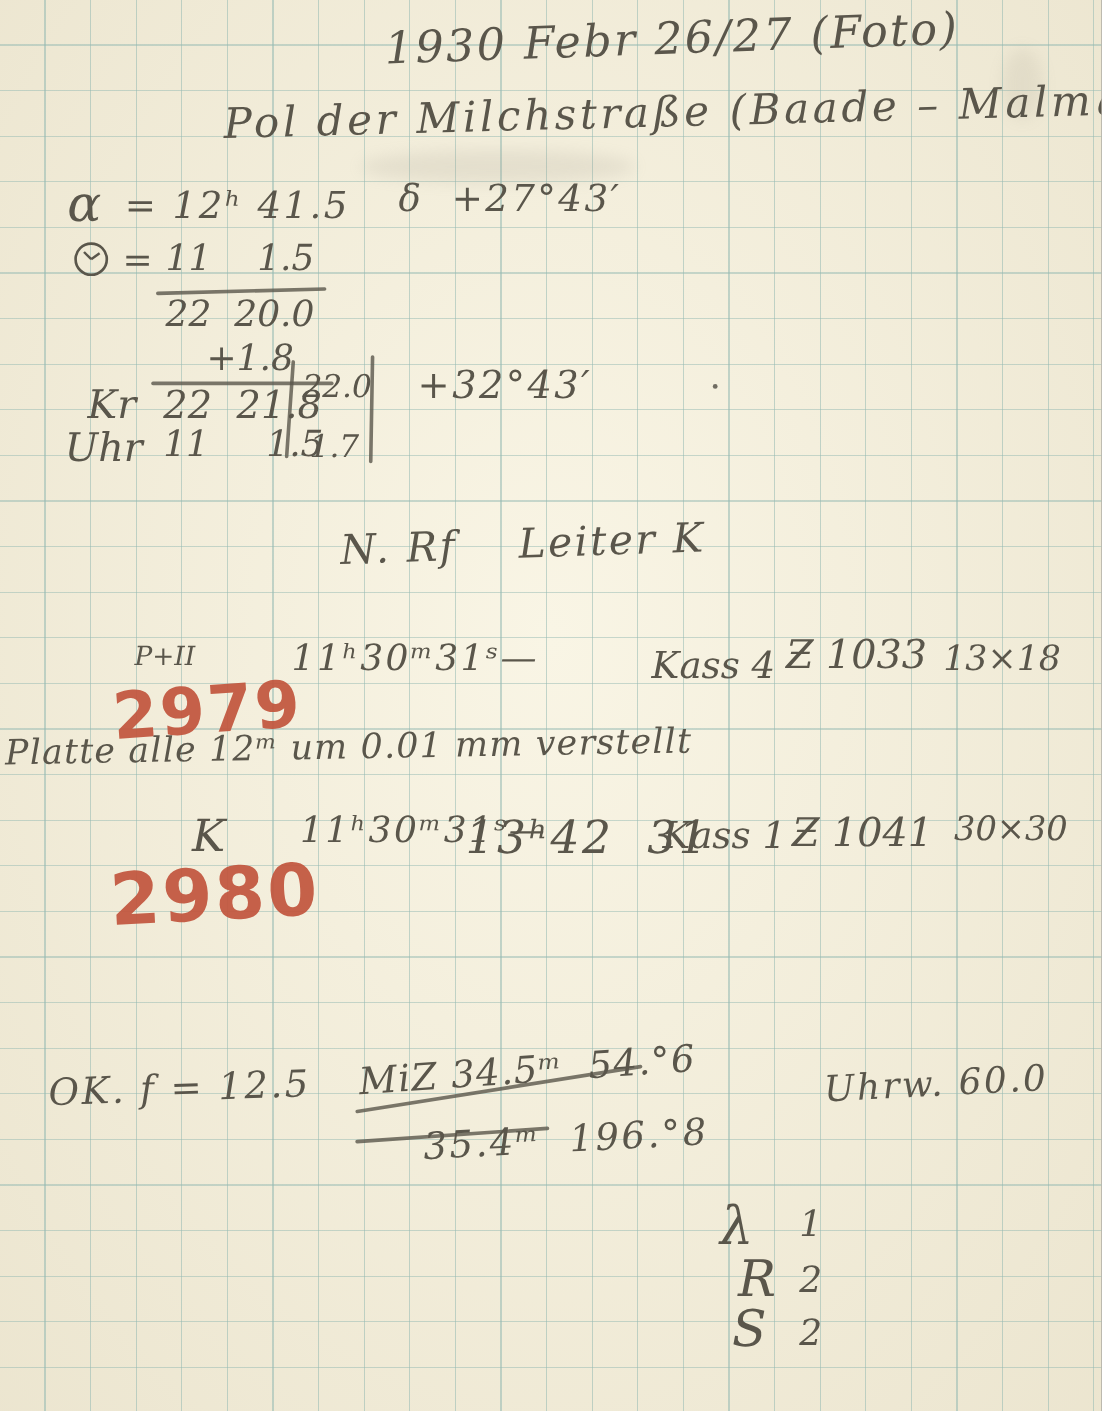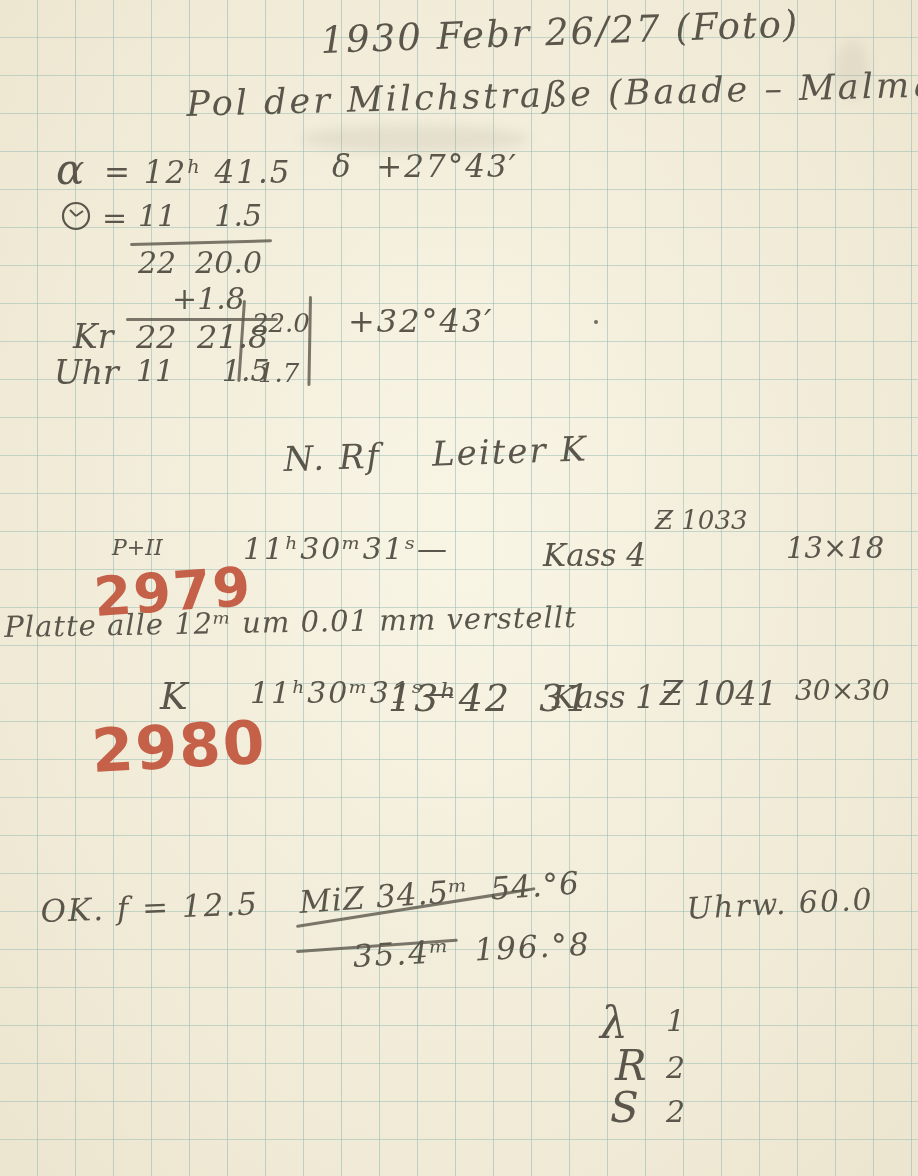--- a/index.html
+++ b/index.html
@@ -76,21 +76,21 @@
   <div class="hw" style="left:136px;top:355px;font-size:30px;">11     1.5</div>
   <div class="hw" style="left:258px;top:347px;font-size:26px;margin-top:13px;">1.7</div>
 
   <div class="dot" style="left:594px;top:320px;"></div>
 
   <div class="hw" style="left:283px;top:442px;font-size:34px;transform:rotate(-2deg);letter-spacing:2px;">N. Rf    Leiter K</div>
 
   <div class="hw" style="left:112px;top:536px;font-size:22px;">P+II</div>
   <div class="hw" style="left:243px;top:533px;font-size:30px;letter-spacing:2px;">11ʰ30ᵐ31ˢ—</div>
   <div class="hw" style="left:543px;top:539px;font-size:31px;">Kass 4</div>
-  <div class="hw" style="left:655px;top:507px;font-size:26px;">Ƶ 1033</div>
+  <div class="hw" style="left:655px;top:529px;font-size:33px;">Ƶ 1033</div>
   <div class="hw" style="left:786px;top:533px;font-size:29px;">13×18</div>
   <div class="hw red" style="left:92px;top:570px;font-size:54px;transform:rotate(-4deg);letter-spacing:2px;">2979</div>
 
   <div class="hw" style="left:4px;top:612px;font-size:29px;transform:rotate(-1deg);letter-spacing:1px;">Platte alle 12ᵐ um 0.01 mm verstellt</div>
 
   <div class="hw" style="left:160px;top:678px;font-size:37px;">K</div>
   <div class="hw" style="left:250px;top:677px;font-size:30px;letter-spacing:2px;">11ʰ30ᵐ31ˢ—</div>
   <div class="hw" style="left:388px;top:679px;font-size:38px;letter-spacing:2px;">13ʰ42  31</div>
   <div class="hw" style="left:552px;top:681px;font-size:31px;">Kass 1</div>
   <div class="hw" style="left:660px;top:677px;font-size:33px;">Ƶ 1041</div>

